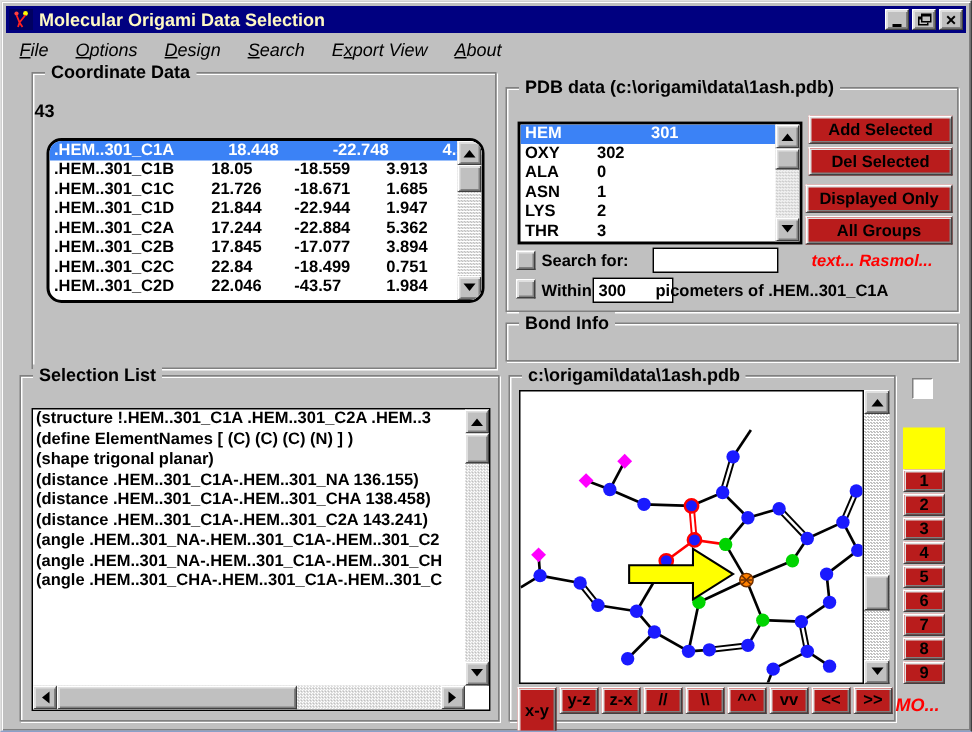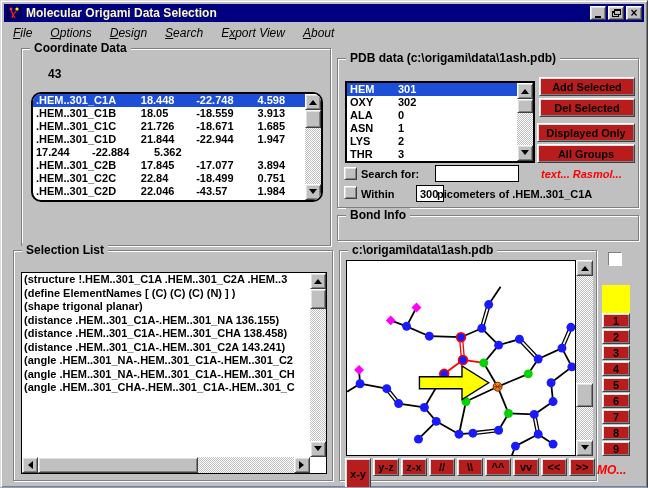--- a/index.html
+++ b/index.html
@@ -27,21 +27,21 @@
   .g-close{font-size:12px;font-weight:bold;margin-top:-1px;}
   
   .menubar{position:absolute;left:3px;top:22px;right:3px;height:19px;display:flex;align-items:center;font-size:12px;font-style:italic;}
   .menu-item{padding:2px 9px;white-space:nowrap;}
   
   .groupbox{position:absolute;border:1px solid #808080;box-shadow:inset 1px 1px 0 #fff,1px 1px 0 #fff;}
   .gb-legend{position:absolute;top:-8px;left:8px;background:#c0c0c0;padding:0 4px;font-weight:bold;font-size:12px;white-space:nowrap;}
   
   .listbox{position:absolute;background:#fff;border:2px solid #000;overflow:hidden;}
   .lb-row{display:flex;height:13px;line-height:13px;font-size:11px;font-weight:bold;white-space:nowrap;padding-left:3px;}
-  .lb-row.sel{background:#1d4ed8;color:#fff;}
+  .lb-row.sel{background:#3b82f6;color:#fff;gap:36px;}
   .c-name{width:106px;}.c-x{width:56px;}.c-y{width:62px;}.c-z{width:48px;}
   .p-name{width:48px;}
   .sl-line{height:13.5px;line-height:13.5px;font-size:11px;font-weight:bold;white-space:nowrap;padding-left:2px;overflow:hidden;}
   
   .vsb{position:absolute;top:0;right:0;bottom:0;width:16px;
     background:#fff;background-image:conic-gradient(#c0c0c0 25%,transparent 0 50%,#c0c0c0 0 75%,transparent 0);background-size:2px 2px;}
   .hsb{position:absolute;left:0;right:16px;bottom:0;height:16px;
     background:#fff;background-image:conic-gradient(#c0c0c0 25%,transparent 0 50%,#c0c0c0 0 75%,transparent 0);background-size:2px 2px;}
   .sbtn{position:absolute;width:16px;height:16px;background:#c0c0c0;border:1px solid;border-color:#fff #404040 #404040 #fff;
     box-shadow:inset 1px 1px 0 #dfdfdf,inset -1px -1px 0 #808080;display:flex;align-items:center;justify-content:center;}
@@ -104,21 +104,21 @@
       <div class="menu-item"><u>O</u>ptions</div>
       <div class="menu-item"><u>D</u>esign</div>
       <div class="menu-item"><u>S</u>earch</div>
       <div class="menu-item">E<u>x</u>port View</div>
       <div class="menu-item"><u>A</u>bout</div>
     </div>
 
   <div class="groupbox" style="left:20px;top:47px;width:310px;height:198px;">
     <span class="gb-legend">Coordinate Data</span>
   </div>
-  <div class="lbl" style="left:22px;top:66px;font-size:12px;margin-left:25px;">43</div>
+  <div class="lbl" style="left:22px;top:66px;font-size:12px;">43</div>
   <div class="listbox" style="left:30px;top:91px;width:292px;height:110px;border-radius:10px;">
     <div id="coord-rows" style="margin-right:16px;">
         <div class="lb-row sel">
           <span class="c-name">.HEM..301_C1A</span>
           <span class="c-x">18.448</span>
           <span class="c-y">-22.748</span>
           <span class="c-z">4.598</span>
         </div>
         <div class="lb-row">
           <span class="c-name">.HEM..301_C1B</span>
@@ -132,20 +132,21 @@
           <span class="c-y">-18.671</span>
           <span class="c-z">1.685</span>
         </div>
         <div class="lb-row">
           <span class="c-name">.HEM..301_C1D</span>
           <span class="c-x">21.844</span>
           <span class="c-y">-22.944</span>
           <span class="c-z">1.947</span>
         </div>
         <div class="lb-row">
+          <span class="c-name">.HEM..301_C2A</span>
           <span class="c-x">17.244</span>
           <span class="c-y">-22.884</span>
           <span class="c-z">5.362</span>
         </div>
         <div class="lb-row">
           <span class="c-name">.HEM..301_C2B</span>
           <span class="c-x">17.845</span>
           <span class="c-y">-17.077</span>
           <span class="c-z">3.894</span>
         </div>
@@ -218,21 +219,21 @@
   <button class="btn" style="left:536px;top:122px;width:98px;height:19px;">Displayed Only</button>
   <button class="btn" style="left:536px;top:143px;width:98px;height:19px;">All Groups</button>
 
   <div class="chk" style="left:343px;top:166px;"></div>
   <div class="lbl" style="left:360px;top:167px;">Search for:</div>
   <input class="field" style="left: 434px; top: 164px; width: 84px; height: 17px;" value="">
   <div class="redtext" style="left:540px;top:167px;">text...  Rasmol...</div>
 
   <div class="chk" style="left:343px;top:185px;"></div>
   <div class="lbl" style="left:360px;top:187px;">Within</div>
-  <input class="field" style="left: 415px; top: 184px; width: 28px; height: 17px;" value="300">
+  <input class="field" style="left: 394px; top: 184px; width: 54px; height: 17px;" value="300">
   <div class="lbl" style="left:436px;top:187px;">picometers of .HEM..301_C1A</div>
 
   <div class="groupbox" style="left:336px;top:214px;width:302px;height:26px;padding-left:39px;">
     <span class="gb-legend">Bond Info</span>
   </div>
 
   <div class="groupbox" style="left:12px;top:249px;width:320px;height:231px;">
     <span class="gb-legend">Selection List</span>
   </div>
   <div class="listbox" style="left:20px;top:271px;width:306px;height:202px;border-width:1px;">

